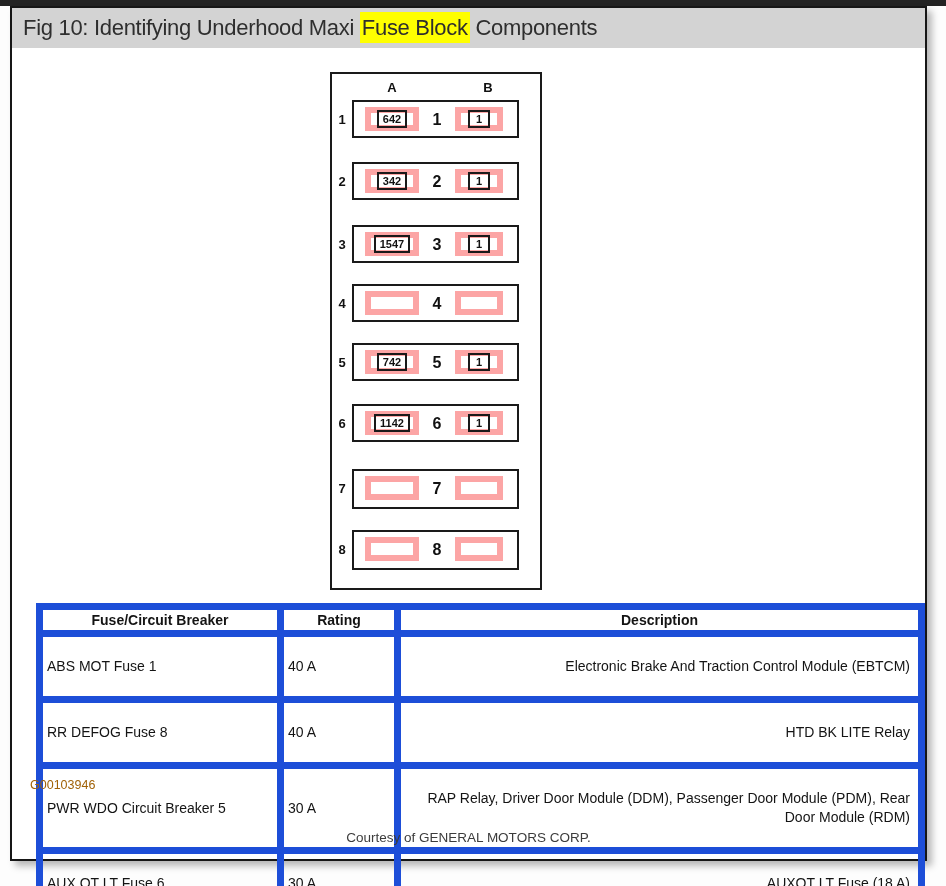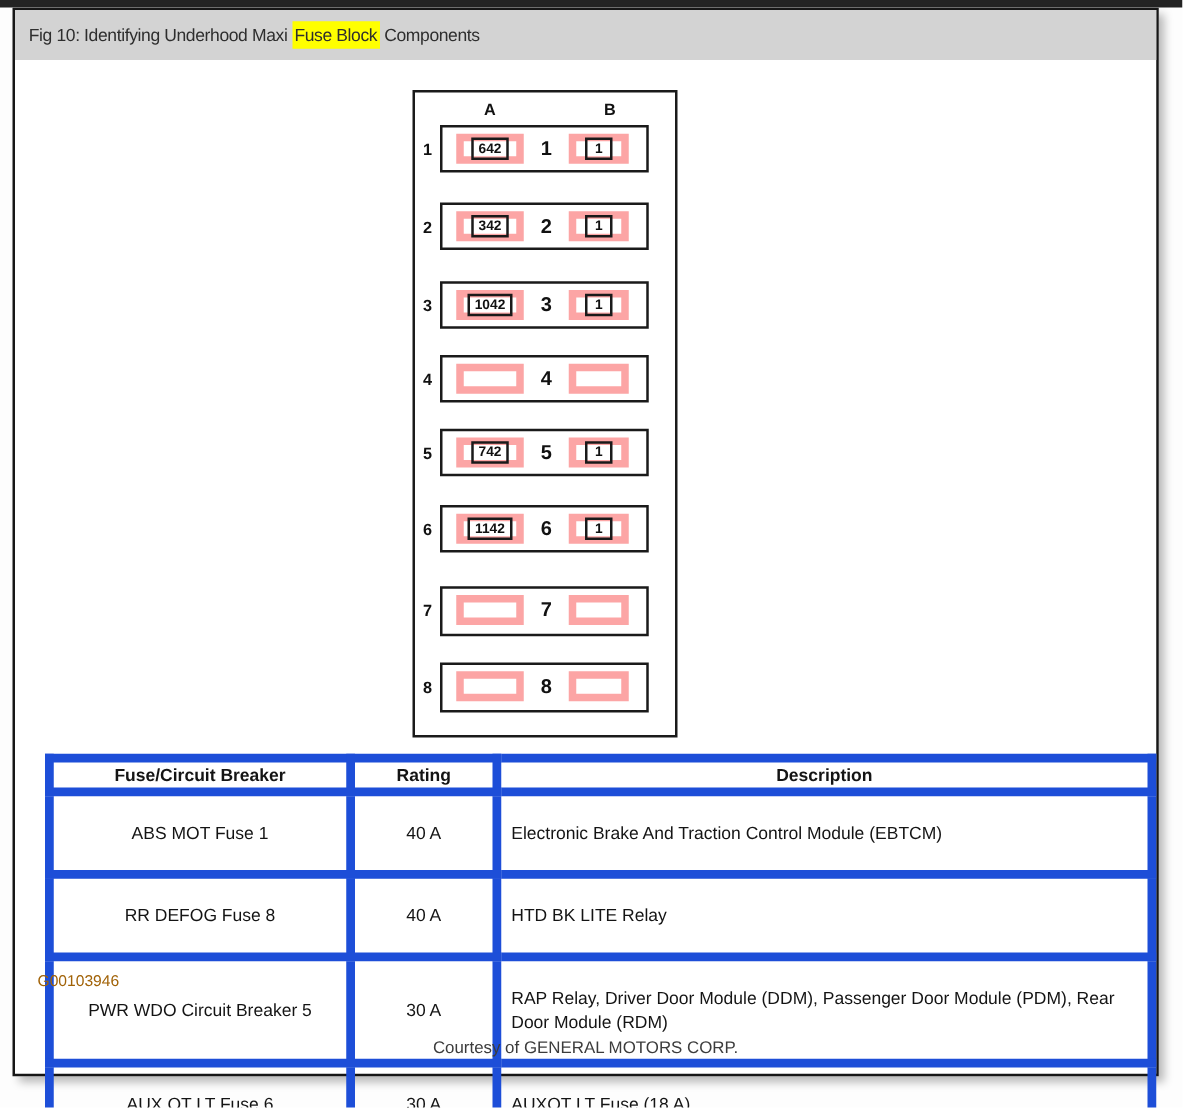--- a/index.html
+++ b/index.html
@@ -21,21 +21,21 @@
     border:2px solid #161616;
     box-shadow:5px 5px 7px rgba(0,0,0,0.28);
   }
   .title-bar {
     position:absolute; left:0; top:0; right:0; height:40px;
     background:#d3d3d3;
     display:flex; align-items:center;
     padding-left:11px;
   }
   .title-text {
-    font-size:14px; color:#2e2e2e; letter-spacing:-0.3px;
+    font-size:22px; color:#2e2e2e; letter-spacing:-0.3px;
   }
   .hl { background:#ffff00; padding:3px 2px; }
 
   
   .diagram {
     position:absolute; left:318px; top:64px; width:212px; height:518px;
     border:2px solid #1a1a1a;
     background:#fff;
   }
   .col-label {
@@ -78,22 +78,22 @@
     border-collapse:collapse; table-layout:fixed;
     font-size:14px; color:#141414;
   }
   .fuse-table th, .fuse-table td {
     border:7px solid #1d4ed8;
     overflow:hidden;
   }
   .fuse-table th {
     font-weight:bold; text-align:center; height:27px; padding:1px 4px;
   }
-  .fuse-table td.c1, .fuse-table td.c2 { text-align:center; padding:1px 4px; }
-  .fuse-table td.c3 { text-align:left; padding:20px 8px; line-height:1.35; }
+  .fuse-table td.c1, .fuse-table td.c2 { text-align:left; padding:1px 4px; }
+  .fuse-table td.c3 { text-align:right; padding:20px 8px; line-height:1.35; }
 
   .figure-id {
     position:absolute; left:18px; top:770px;
     font-size:12.5px; color:#a16207;
   }
   .courtesy {
     position:absolute; left:0; right:0; top:822px; text-align:center;
     font-size:13.5px; color:#3c3c3c;
   }
 </style>
@@ -130,21 +130,21 @@
         </div>
       <span class="row-num">2</span>
       <div class="slot slot-b">
           <span class="slot-val">1</span>
         </div>
     </div>
 
     <span class="row-index" style="top:163px">3</span>
     <div class="fuse-row" style="top:151px">
       <div class="slot slot-a">
-          <span class="slot-val">1042</span>
+          <span class="slot-val">1547</span>
         </div>
       <span class="row-num">3</span>
       <div class="slot slot-b">
           <span class="slot-val">1</span>
         </div>
     </div>
 
     <span class="row-index" style="top:222px">4</span>
     <div class="fuse-row" style="top:210px">
       <div class="slot slot-a"></div>

